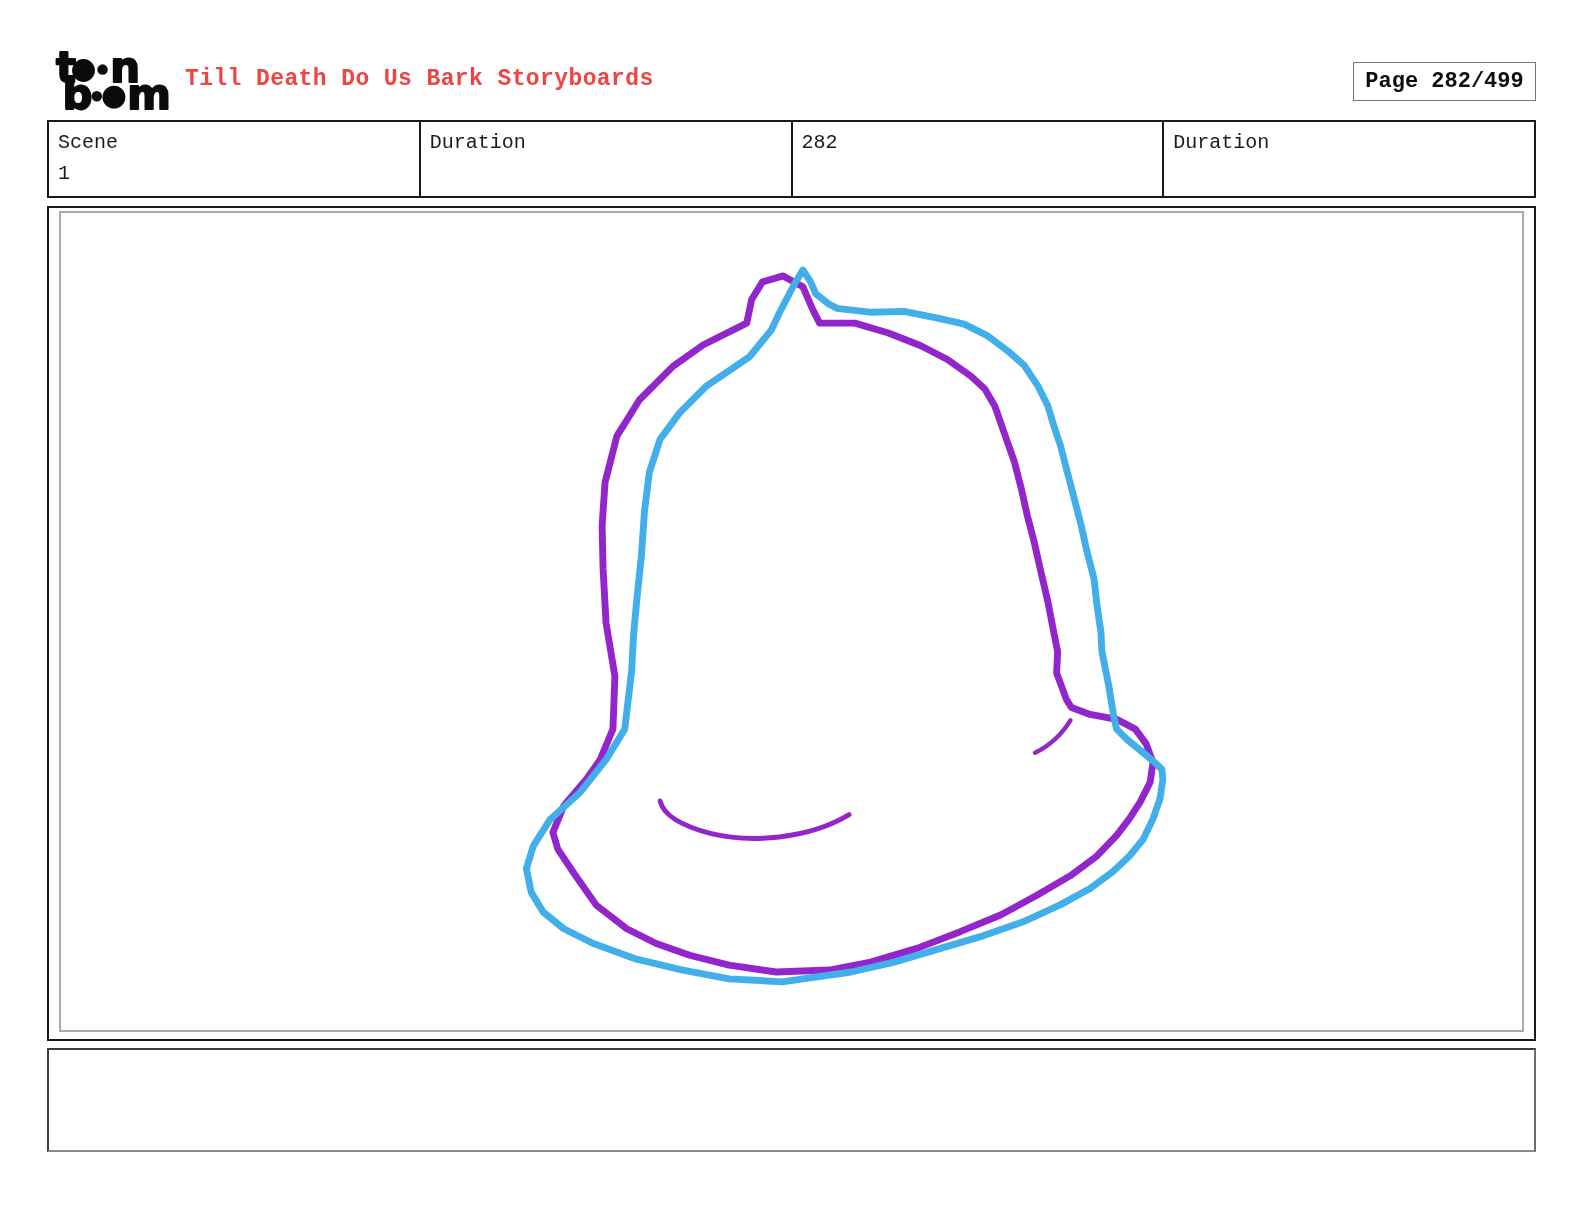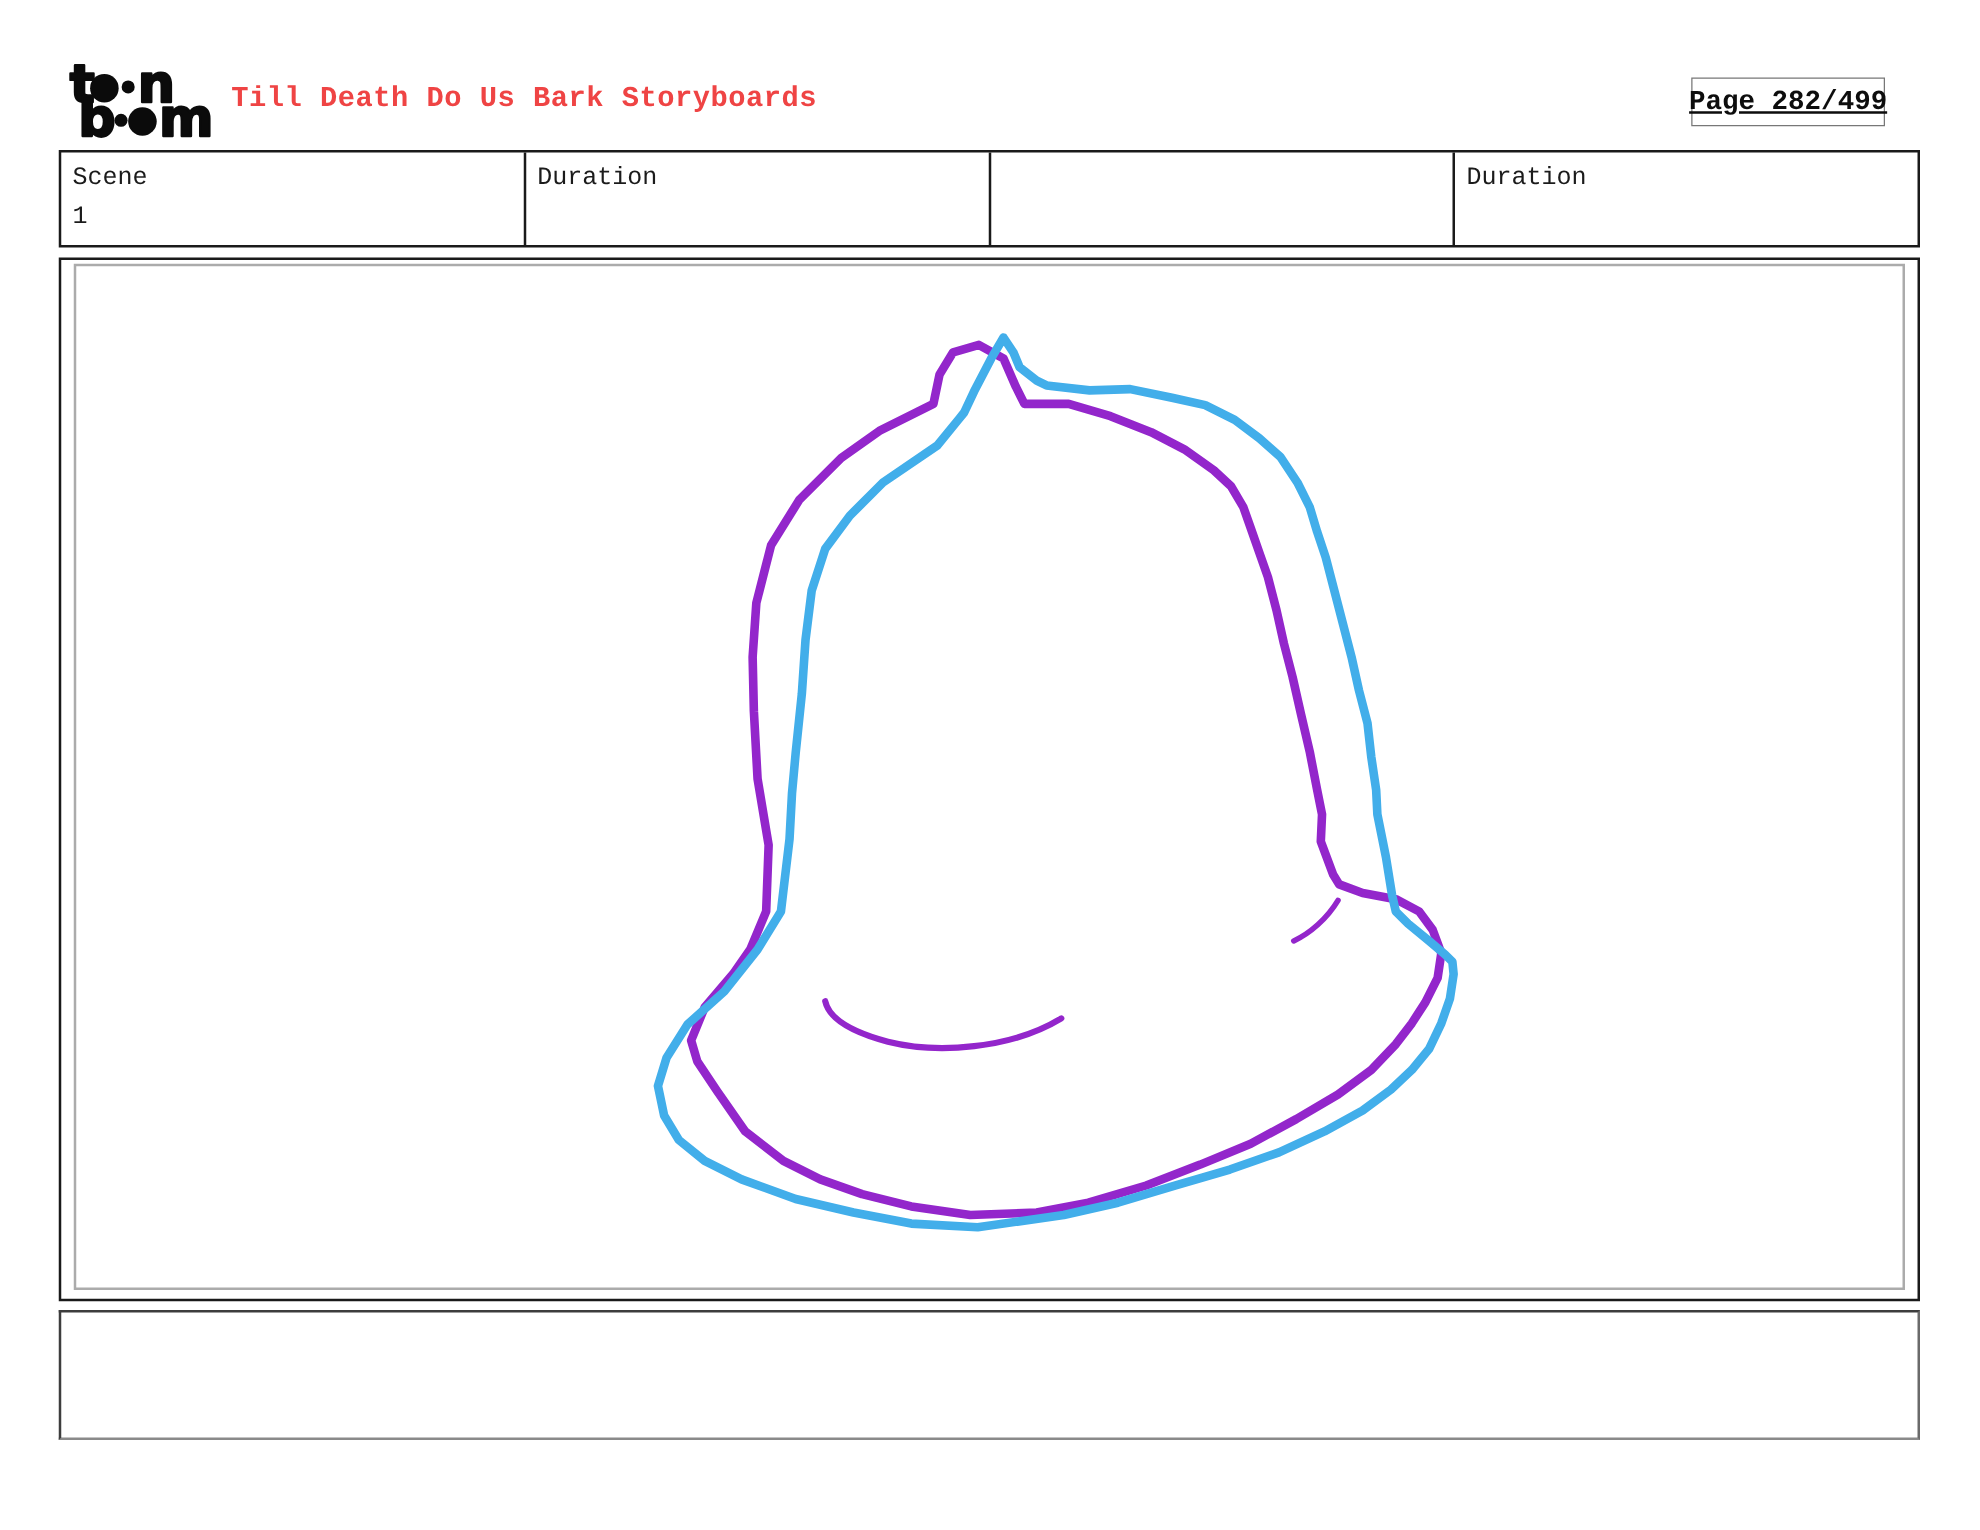--- a/index.html
+++ b/index.html
@@ -12,25 +12,25 @@
     overflow:hidden;
   }
   
   .logo{position:absolute;left:54px;top:49px;width:118px;height:64px;}
   .title{
     position:absolute;left:185px;top:66px;
     font-size:23px;font-weight:bold;letter-spacing:0.4px;
     white-space:nowrap;color:#ef4444;
   }
   .page-box{
-    position:absolute;left:1353px;top:62px;width:155px;height:39px;
+    position:absolute;left:1353px;top:62px;width:183px;height:39px;
     border:1.5px solid #777;
     display:flex;align-items:center;justify-content:center;
     font-size:22px;font-weight:bold;color:#0d0d0d;white-space:nowrap;
-    box-sizing:border-box;background:#fff;text-decoration:underline;
+    box-sizing:border-box;background:#fff;
   }
   
   .info-row{
     position:absolute;left:47px;top:120px;width:1489px;height:78px;
     border:2px solid #1a1a1a;box-sizing:border-box;
     display:flex;background:#fff;
   }
   .info-cell{
     flex:1 1 0;box-sizing:border-box;
     padding:5px 0 0 9px;
@@ -87,20 +87,21 @@
 
   <div class="info-row">
     <div class="info-cell">
       <div class="info-label">Scene</div>
       <div class="info-value">1</div>
     </div>
     <div class="info-cell">
       <div class="info-label">Duration</div>
     </div>
     <div class="info-cell">
+      <div class="info-value">282</div>
     </div>
     <div class="info-cell">
       <div class="info-label">Duration</div>
     </div>
   </div>
 
   <div class="panel">
     <div class="panel-inner">
       <svg class="sketch" viewBox="0 0 1485 831" preserveAspectRatio="none" aria-hidden="true">
 

